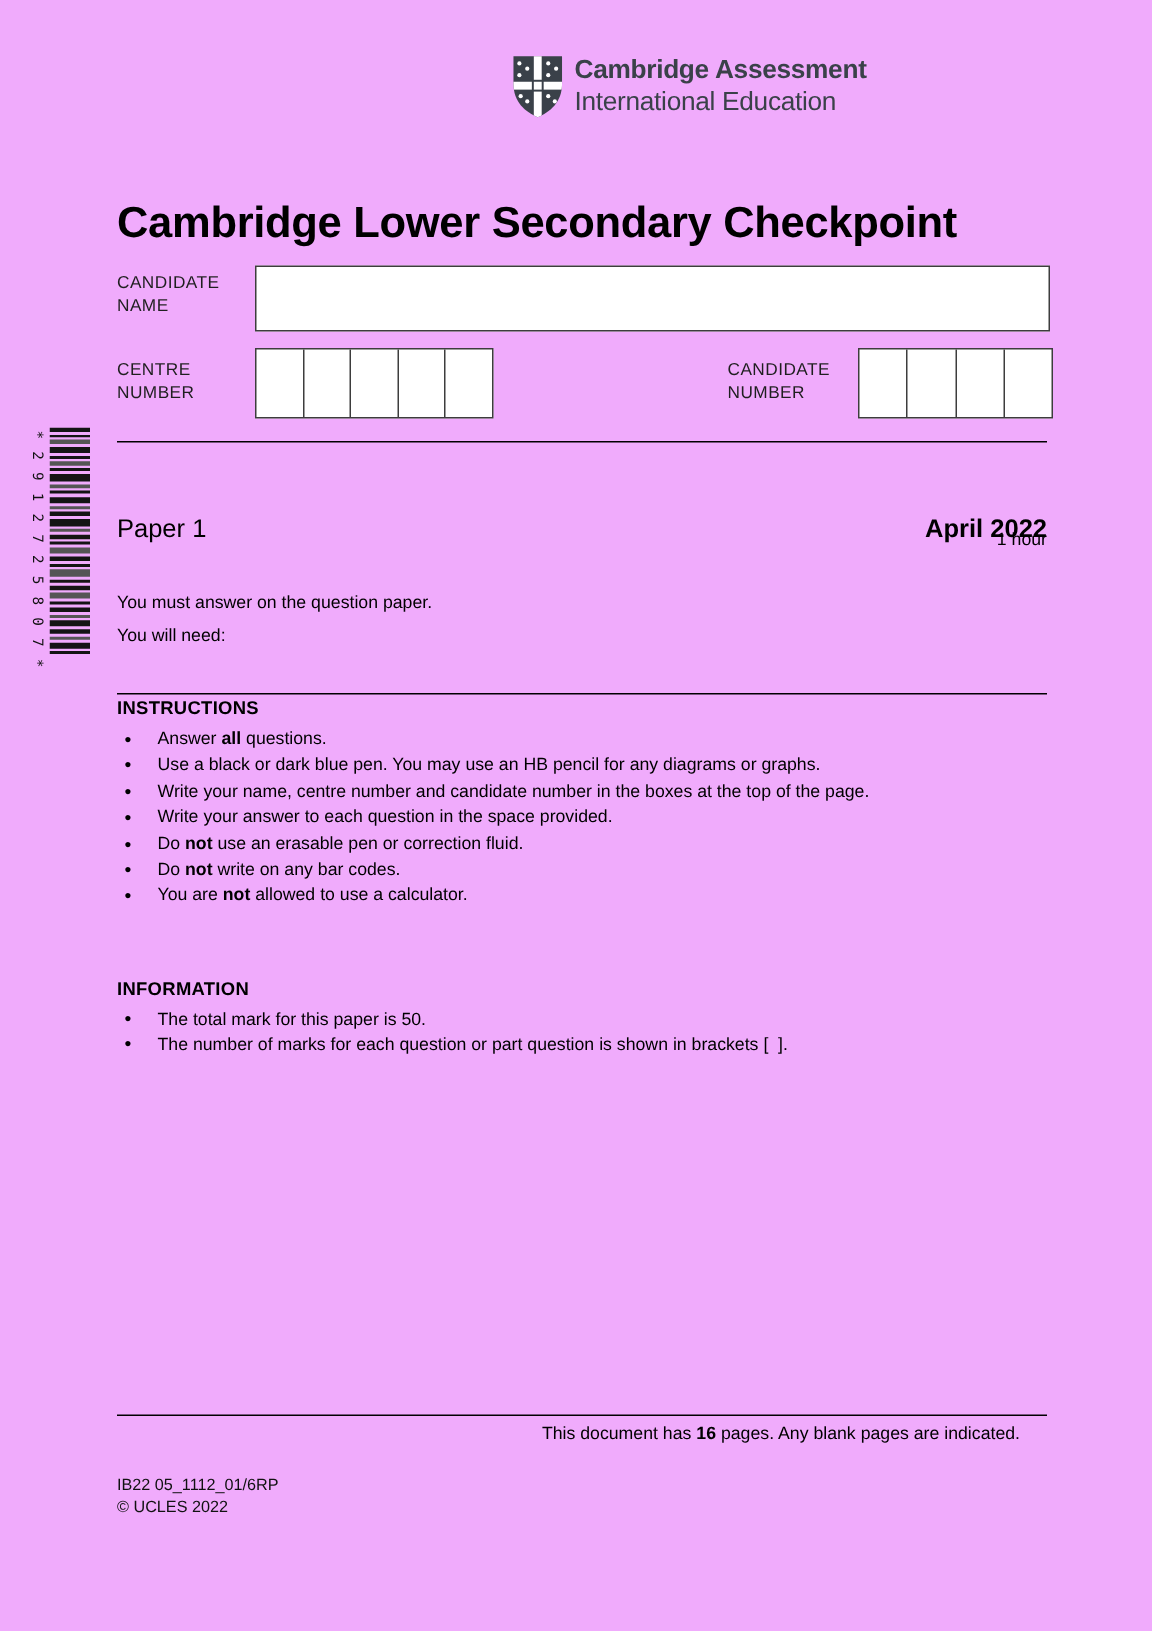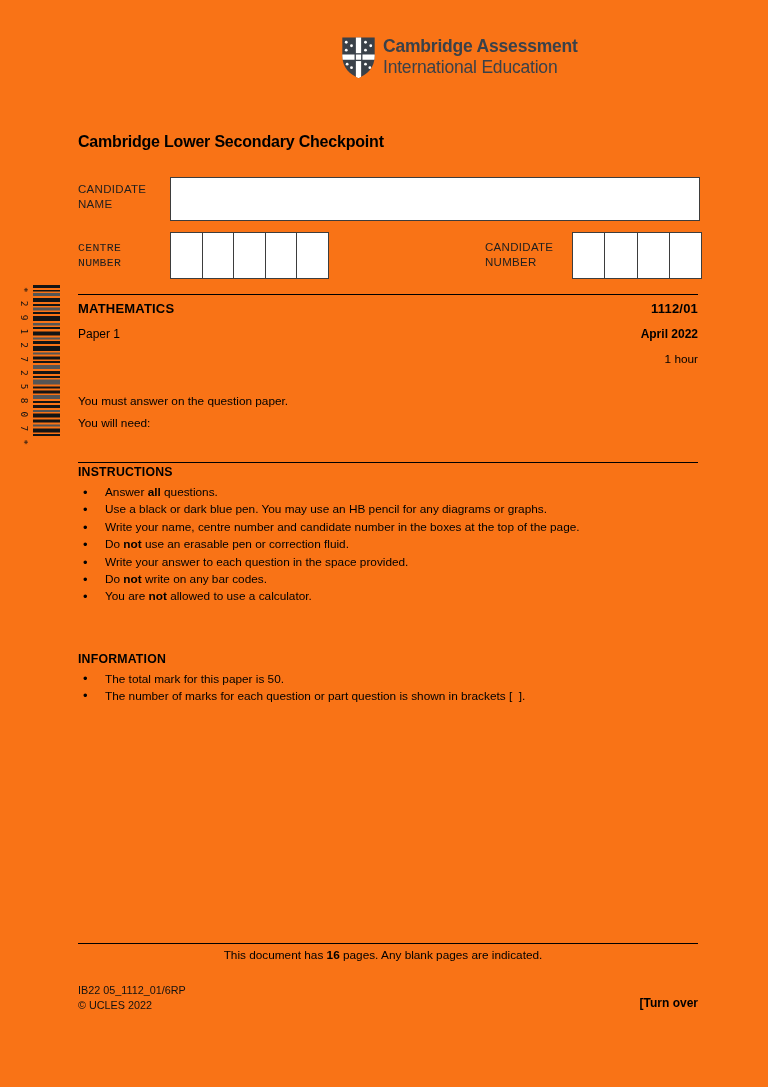--- a/index.html
+++ b/index.html
@@ -1,32 +1,32 @@
 <!DOCTYPE html>
 <html><head>
 <meta charset="utf-8">
 <style>
   html, body { margin: 0; padding: 0; background: #e8e8e8; }
   .page {
     position: relative;
     width: 768px;
     height: 1087px;
     margin: 0 auto;
-    background: #f97316;
+    background: #f0abfc;
     font-family: "Liberation Sans", "DejaVu Sans", sans-serif;
     color: #000;
     overflow: hidden;
   }
   
   .logo { position: absolute; top: 36px; left: 341px; display: flex; align-items: flex-start; }
   .logo-shield { width: 35px; height: 44px; flex: 0 0 auto; }
   .logo-text { margin-left: 7px; color: #3a4149; font-size: 17.5px; line-height: 21px; letter-spacing: -0.2px; }
   .logo-text .l1 { font-weight: bold; }
   
-  .title { position: absolute; top: 133px; left: 78px; font-size: 16px; font-weight: bold; letter-spacing: -0.2px; }
+  .title { position: absolute; top: 133px; left: 78px; font-size: 29px; font-weight: bold; letter-spacing: -0.2px; }
   
   .field-label { position: absolute; font-size: 11.5px; line-height: 15px; color: #1f1f1f; letter-spacing: 0.3px; }
   .lbl-name   { top: 182px; left: 78px; }
   .lbl-centre { top: 240px; left: 78px; }
   .lbl-candno { top: 240px; left: 485px; }
   .name-box { position: absolute; top: 177px; left: 170px; width: 528px; height: 42px; border: 1.4px solid #3d3d3d; background: #fff; }
   .cell-grid { position: absolute; top: 232px; height: 45px; display: flex; border: 1.4px solid #3d3d3d; background: #fff; }
   .grid-centre { left: 170px; width: 157px; }
   .grid-candno { left: 572px; width: 128px; }
   .cell-grid .cell { flex: 1 1 0; border-right: 1.2px solid #3d3d3d; }
@@ -40,38 +40,38 @@
   }
   .barcode-bars { position: absolute; left: 33px; top: 285px; width: 27px; height: 153px; }
   
   .rule { position: absolute; left: 78px; width: 620px; border-top: 1.3px solid #000; }
   .rule-1 { top: 294px; }
   .rule-2 { top: 462px; }
   .rule-3 { top: 943px; }
   
   .row { position: absolute; left: 78px; width: 620px; display: flex; justify-content: space-between; align-items: baseline; }
   .row-subject { top: 301px; font-size: 13px; font-weight: bold; letter-spacing: 0.2px; }
-  .row-paper { top: 327px; font-size: 12px; }
+  .row-paper { top: 343px; font-size: 17px; }
   .row-paper .right { font-weight: bold; }
   .row-hour { top: 352px; font-size: 11.8px; justify-content: flex-end; font-weight: normal; }
   .answer-note { position: absolute; top: 394px; left: 78px; font-size: 11.8px; }
   .need-row { position: absolute; top: 416px; left: 78px; width: 620px; display: flex; font-size: 11.8px; }
   .need-label { width: 122px; flex: 0 0 auto; }
   .need-items div { line-height: 17px; }
   
   .section { position: absolute; left: 78px; width: 620px; }
   .sec-instructions { top: 465px; }
   .sec-information { top: 652px; }
   .section h2 { margin: 0; font-size: 12.3px; line-height: 14px; letter-spacing: 0.2px; }
   .section ul { list-style: none; margin: 5px 0 0 0; padding: 0; }
   .section li { position: relative; padding-left: 27px; font-size: 11.8px; line-height: 17.4px; }
   .sec-information li { line-height: 16.8px; }
   .section li::before { content: "\2022"; position: absolute; left: 5px; top: 0; font-size: 13px; }
   
-  .doc-note { position: absolute; top: 948px; left: 73px; width: 620px; text-align: center; font-size: 11.8px; }
+  .doc-note { position: absolute; top: 948px; left: 60px; width: 620px; text-align: right; font-size: 11.8px; }
   .footer-ref { position: absolute; top: 983px; left: 78px; font-size: 10.8px; line-height: 14.5px; color: #111; }
   .turn-over { position: absolute; top: 996px; left: 78px; width: 620px; text-align: right; font-size: 12px; font-weight: bold; }
   b, .seg-b { font-weight: bold; }
 </style>
 </head>
 <body>
 
 <div class="page">
 
   <div class="logo">
@@ -106,21 +106,21 @@
       <div class="l2">International Education</div>
     </div>
   </div>
 
   <div class="title">Cambridge Lower Secondary Checkpoint</div>
 
   <div class="field-label lbl-name" style="white-space: pre-line;">CANDIDATE
 NAME</div>
   <div class="name-box"></div>
 
-  <div class="field-label lbl-centre" style="white-space: pre-line; font-family: Liberation Mono, monospace;">CENTRE
+  <div class="field-label lbl-centre" style="white-space: pre-line;">CENTRE
 NUMBER</div>
   <div class="cell-grid grid-centre">
       <div class="cell"></div>
       <div class="cell"></div>
       <div class="cell"></div>
       <div class="cell"></div>
       <div class="cell"></div>
     </div>
 
   <div class="field-label lbl-candno" style="white-space: pre-line;">CANDIDATE
@@ -163,24 +163,20 @@
       <rect x="0" y="125.0" width="27" height="2.0" fill="#555"></rect>
       <rect x="0" y="128.5" width="27" height="4.0" fill="#141414"></rect>
       <rect x="0" y="134.5" width="27" height="3.0" fill="#141414"></rect>
       <rect x="0" y="139.5" width="27" height="2.0" fill="#555"></rect>
       <rect x="0" y="143.5" width="27" height="4.0" fill="#141414"></rect>
       <rect x="0" y="149.0" width="27" height="2.0" fill="#141414"></rect>
     </svg>
 
   <div class="rule rule-1"></div>
 
-  <div class="row row-subject">
-    <span>MATHEMATICS</span>
-    <span>1112/01</span>
-  </div>
   <div class="row row-paper">
     <span>Paper 1</span>
     <span class="right">April 2022</span>
   </div>
   <div class="row row-hour">
     <span>1 hour</span>
   </div>
 
   <div class="answer-note">You must answer on the question paper.</div>
 
@@ -189,37 +185,36 @@
   </div>
 
   <div class="rule rule-2"></div>
 
   <div class="section sec-instructions">
     <h2>INSTRUCTIONS</h2>
     <ul>
         <li><span>Answer </span><span class="seg-b">all</span><span> questions.</span></li>
         <li><span>Use a black or dark blue pen. You may use an HB pencil for any diagrams or graphs.</span></li>
         <li><span>Write your name, centre number and candidate number in the boxes at the top of the page.</span></li>
+        <li><span>Write your answer to each question in the space provided.</span></li>
         <li><span>Do </span><span class="seg-b">not</span><span> use an erasable pen or correction fluid.</span></li>
-        <li><span>Write your answer to each question in the space provided.</span></li>
         <li><span>Do </span><span class="seg-b">not</span><span> write on any bar codes.</span></li>
         <li><span>You are </span><span class="seg-b">not</span><span> allowed to use a calculator.</span></li>
       </ul>
   </div>
 
   <div class="section sec-information">
     <h2>INFORMATION</h2>
     <ul>
         <li><span>The total mark for this paper is 50.</span></li>
         <li><span>The number of marks for each question or part question is shown in brackets [&nbsp;&nbsp;].</span></li>
       </ul>
   </div>
 
   <div class="rule rule-3"></div>
 
   <div class="doc-note"><span>This document has </span><span class="seg-b">16</span><span> pages. Any blank pages are indicated.</span></div>
   <div class="footer-ref">
     <div>IB22 05_1112_01/6RP</div>
     <div>© UCLES 2022</div>
   </div>
-  <div class="turn-over">[Turn over</div>
 
 </div>
 
 </body></html>

